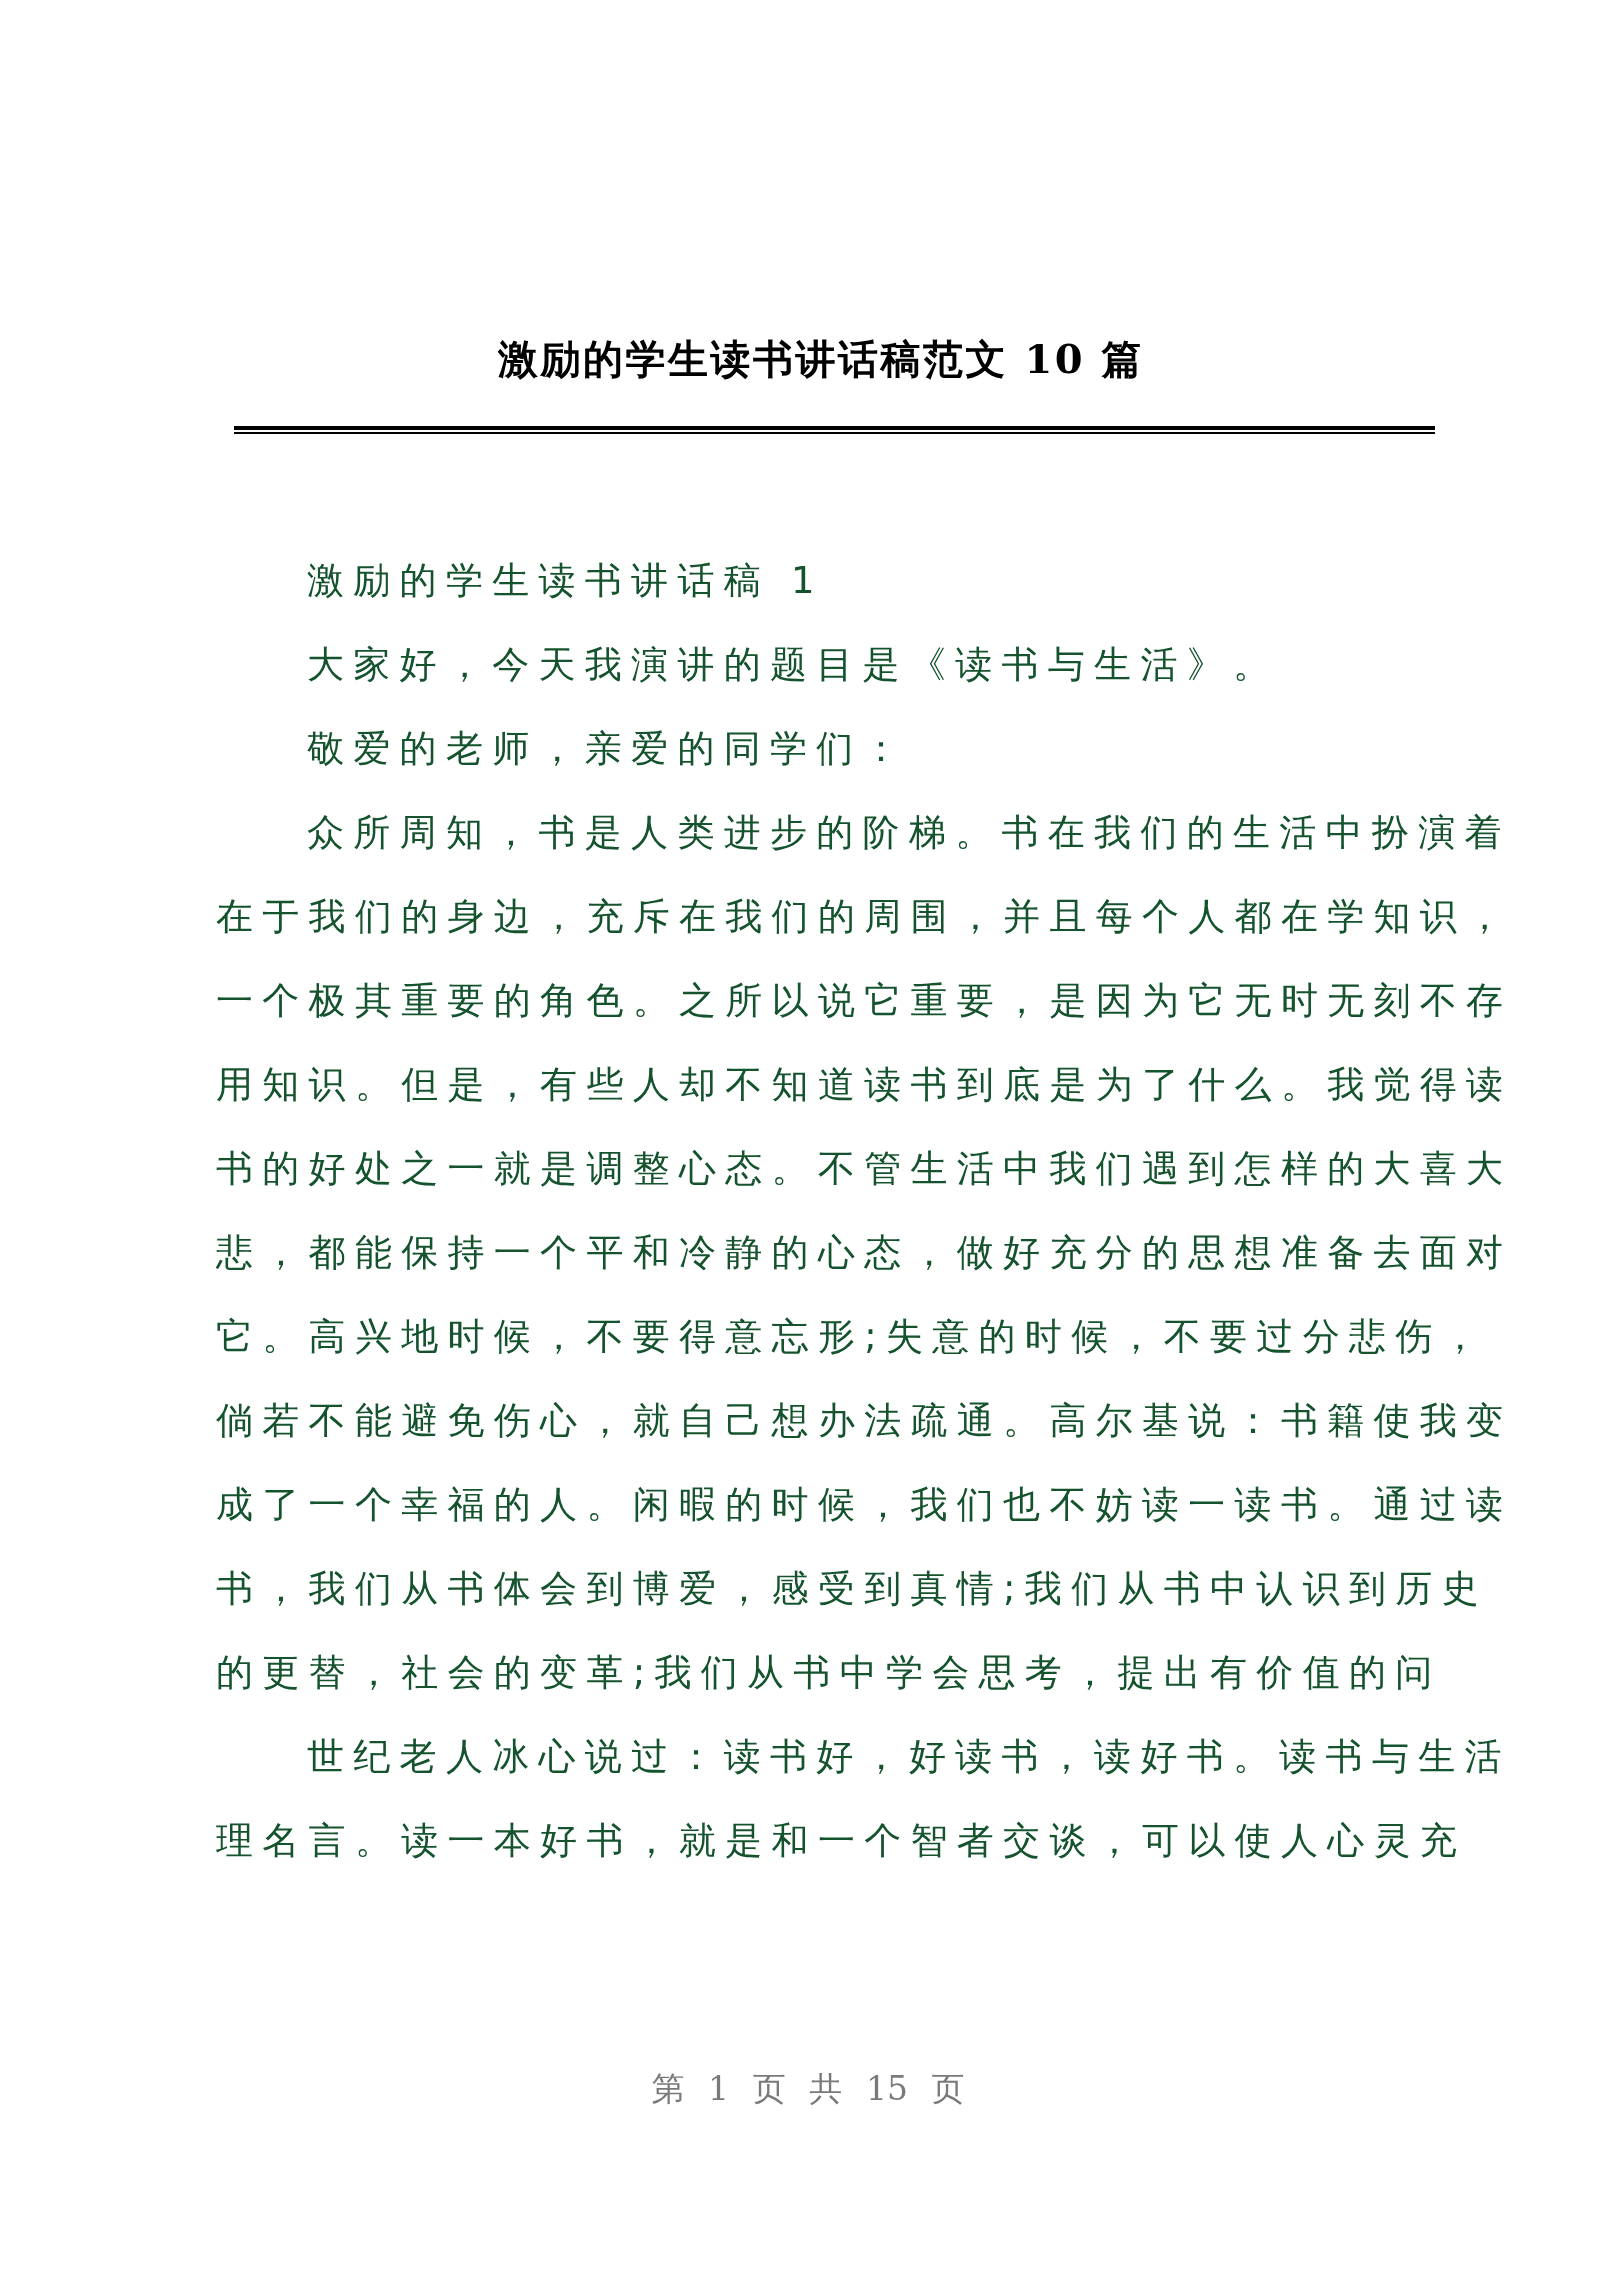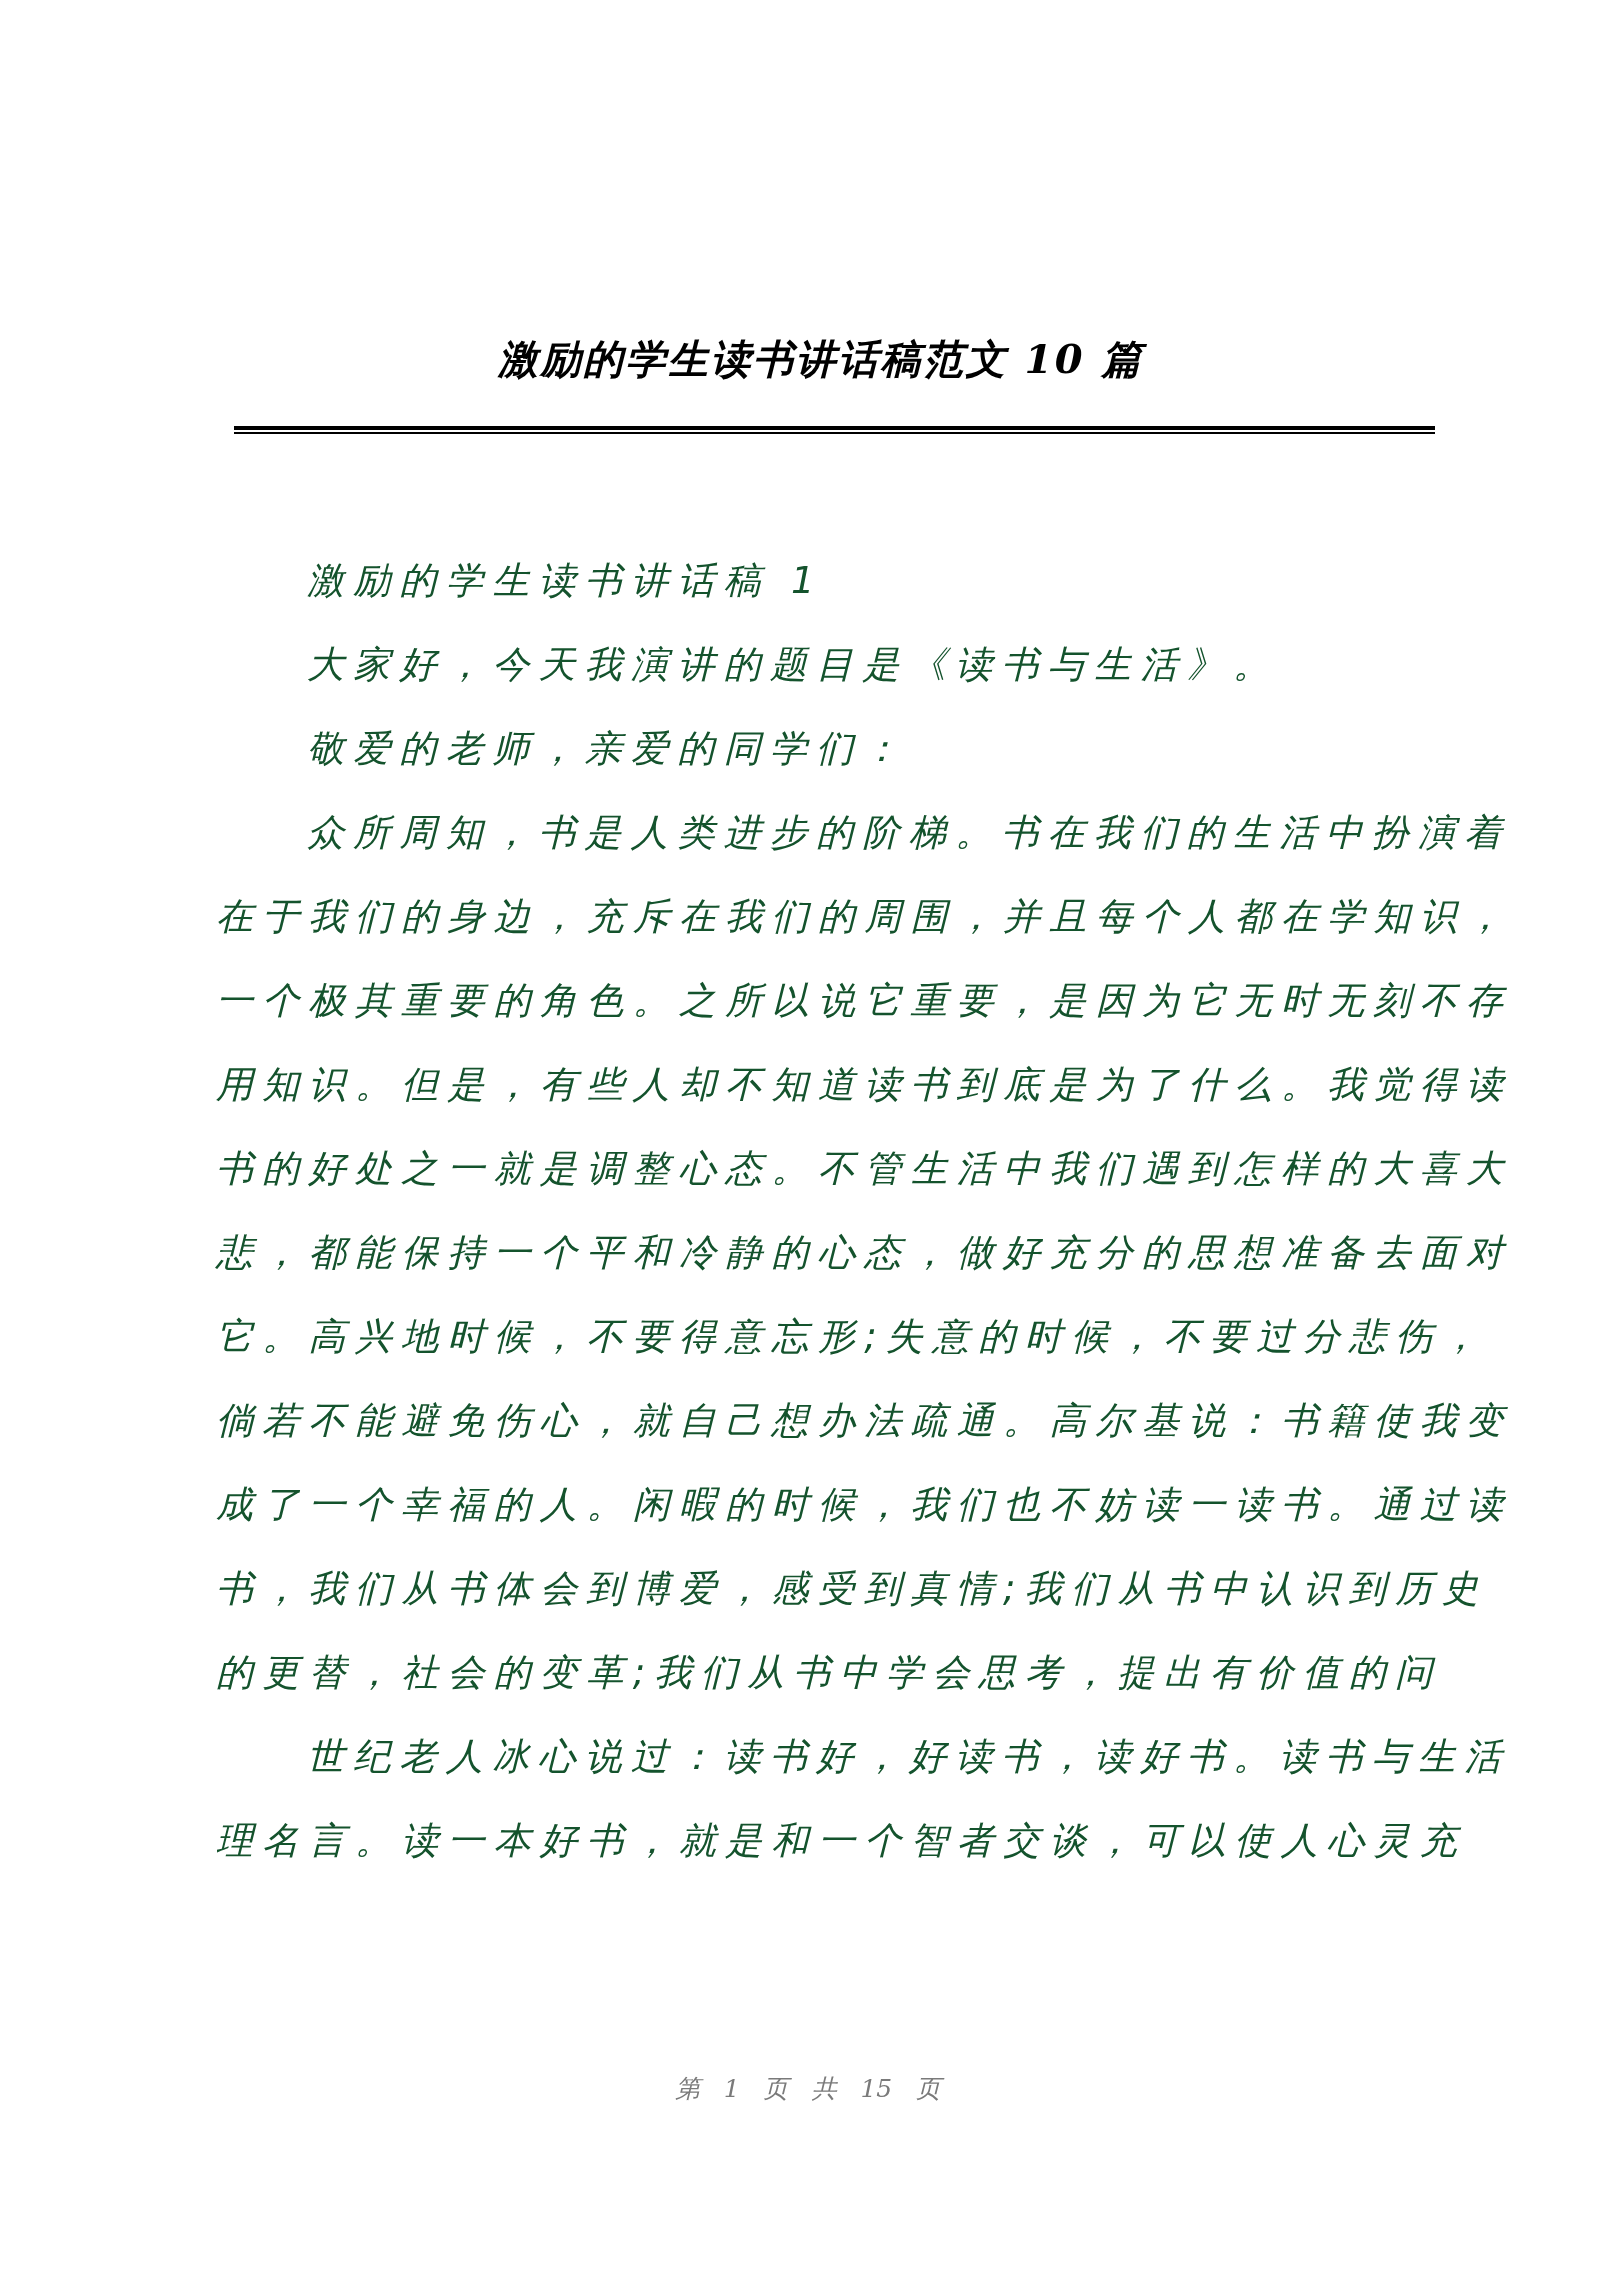--- a/index.html
+++ b/index.html
@@ -14,21 +14,20 @@
       overflow: hidden;
       font-family: "DejaVu Serif", "Liberation Serif", serif;
       color: #111111;
     }
     .page {
       position: absolute;
       left: 0; top: 0;
       width: 1616px;
       height: 2284px;
       background: #ffffff;
-      font-style: italic;
     }
     .doc-title {
       position: absolute;
       left: 0;
       width: 1642px;
       top: 327px;
       height: 64px;
       line-height: 64px;
       text-align: center;
       font-size: 40px;
@@ -78,21 +77,21 @@
       padding-left: 91px;
     }
     .footer {
       position: absolute;
       left: 0;
       width: 1616px;
       top: 2069px;
       height: 39px;
       line-height: 39px;
       text-align: center;
-      font-size: 25px;
+      font-size: 33px;
       color: #7a7a7a;
       white-space: nowrap;
       font-family: "DejaVu Serif", "Liberation Serif", serif;
     }
     .footer span {
       display: inline-block;
       margin: 0 11.8px;
     }
   </style>
 </head>

